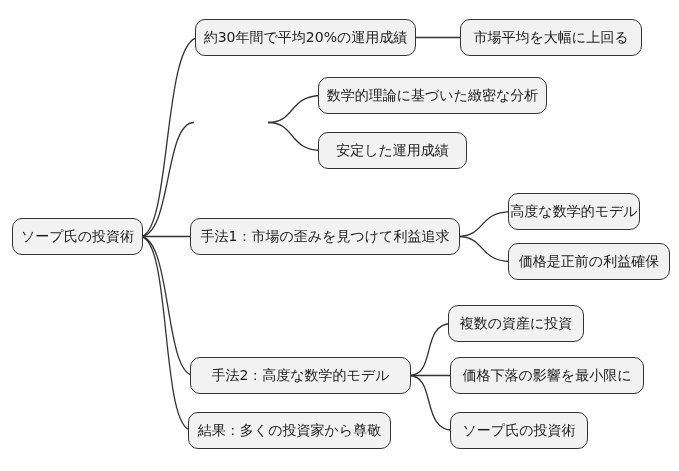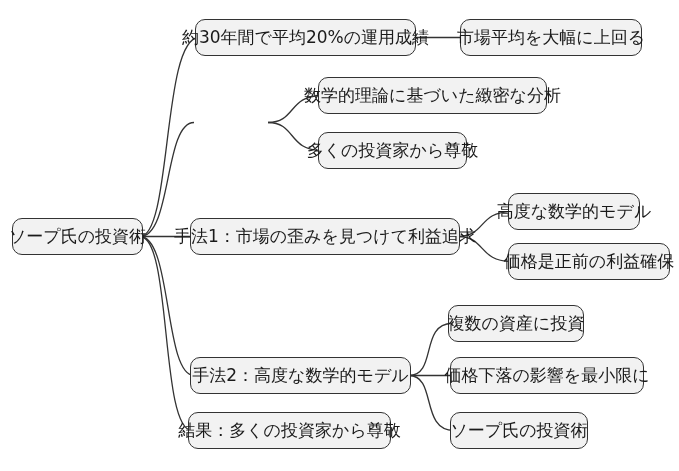--- a/index.html
+++ b/index.html
@@ -9,21 +9,21 @@
     font-family:"DejaVu Sans","Liberation Sans",sans-serif;
   }
   #canvas{position:absolute;left:0;top:0;width:679px;height:471px;}
   svg.edges{position:absolute;left:0;top:0;z-index:1;}
   .node{
     position:absolute;z-index:2;box-sizing:border-box;
     height:37px;display:flex;align-items:center;justify-content:center;
     background:var(--node-fill,#f2f2f2);
     border:1.5px solid var(--node-border,#333333);
     border-radius:10px;
-    font-size:17px;color:#1a1a1a;white-space:nowrap;
+    font-size:14px;color:#1a1a1a;white-space:nowrap;
   }
 </style>
 </head>
 <body style="--bg: #ffffff; --node-fill: #f2f2f2; --node-border: #333333;">
 
 <div id="canvas">
 
   <svg class="edges" width="679" height="471" viewBox="0 0 679 471">
     <g fill="none" stroke="#333333" stroke-width="1.3">
 
@@ -46,21 +46,21 @@
       <path d="M 409 375.5 C 437 375.5 420 430.5 454 430.5"></path>
     </g>
   </svg>
 
   <div class="node" style="left:12px;top:218px;width:131px">ソープ氏の投資術</div>
 
   <div class="node" style="left:195px;top:19px;width:221px">約30年間で平均20%の運用成績</div>
   <div class="node" style="left:460px;top:19px;width:182px">市場平均を大幅に上回る</div>
 
   <div class="node" style="left:318px;top:77px;width:229px">数学的理論に基づいた緻密な分析</div>
-  <div class="node" style="left:318px;top:132px;width:149px">多くの投資家から尊敬</div>
+  <div class="node" style="left:318px;top:132px;width:149px">安定した運用成績</div>
 
   <div class="node" style="left:190px;top:218px;width:270px">手法1：市場の歪みを見つけて利益追求</div>
   <div class="node" style="left:508px;top:193px;width:132px">高度な数学的モデル</div>
   <div class="node" style="left:508px;top:243px;width:162px">価格是正前の利益確保</div>
 
   <div class="node" style="left:190px;top:357px;width:221px">手法2：高度な数学的モデル</div>
   <div class="node" style="left:448px;top:305px;width:136px">複数の資産に投資</div>
   <div class="node" style="left:450px;top:357px;width:194px">価格下落の影響を最小限に</div>
   <div class="node" style="left:450px;top:412px;width:138px">ソープ氏の投資術</div>
 

